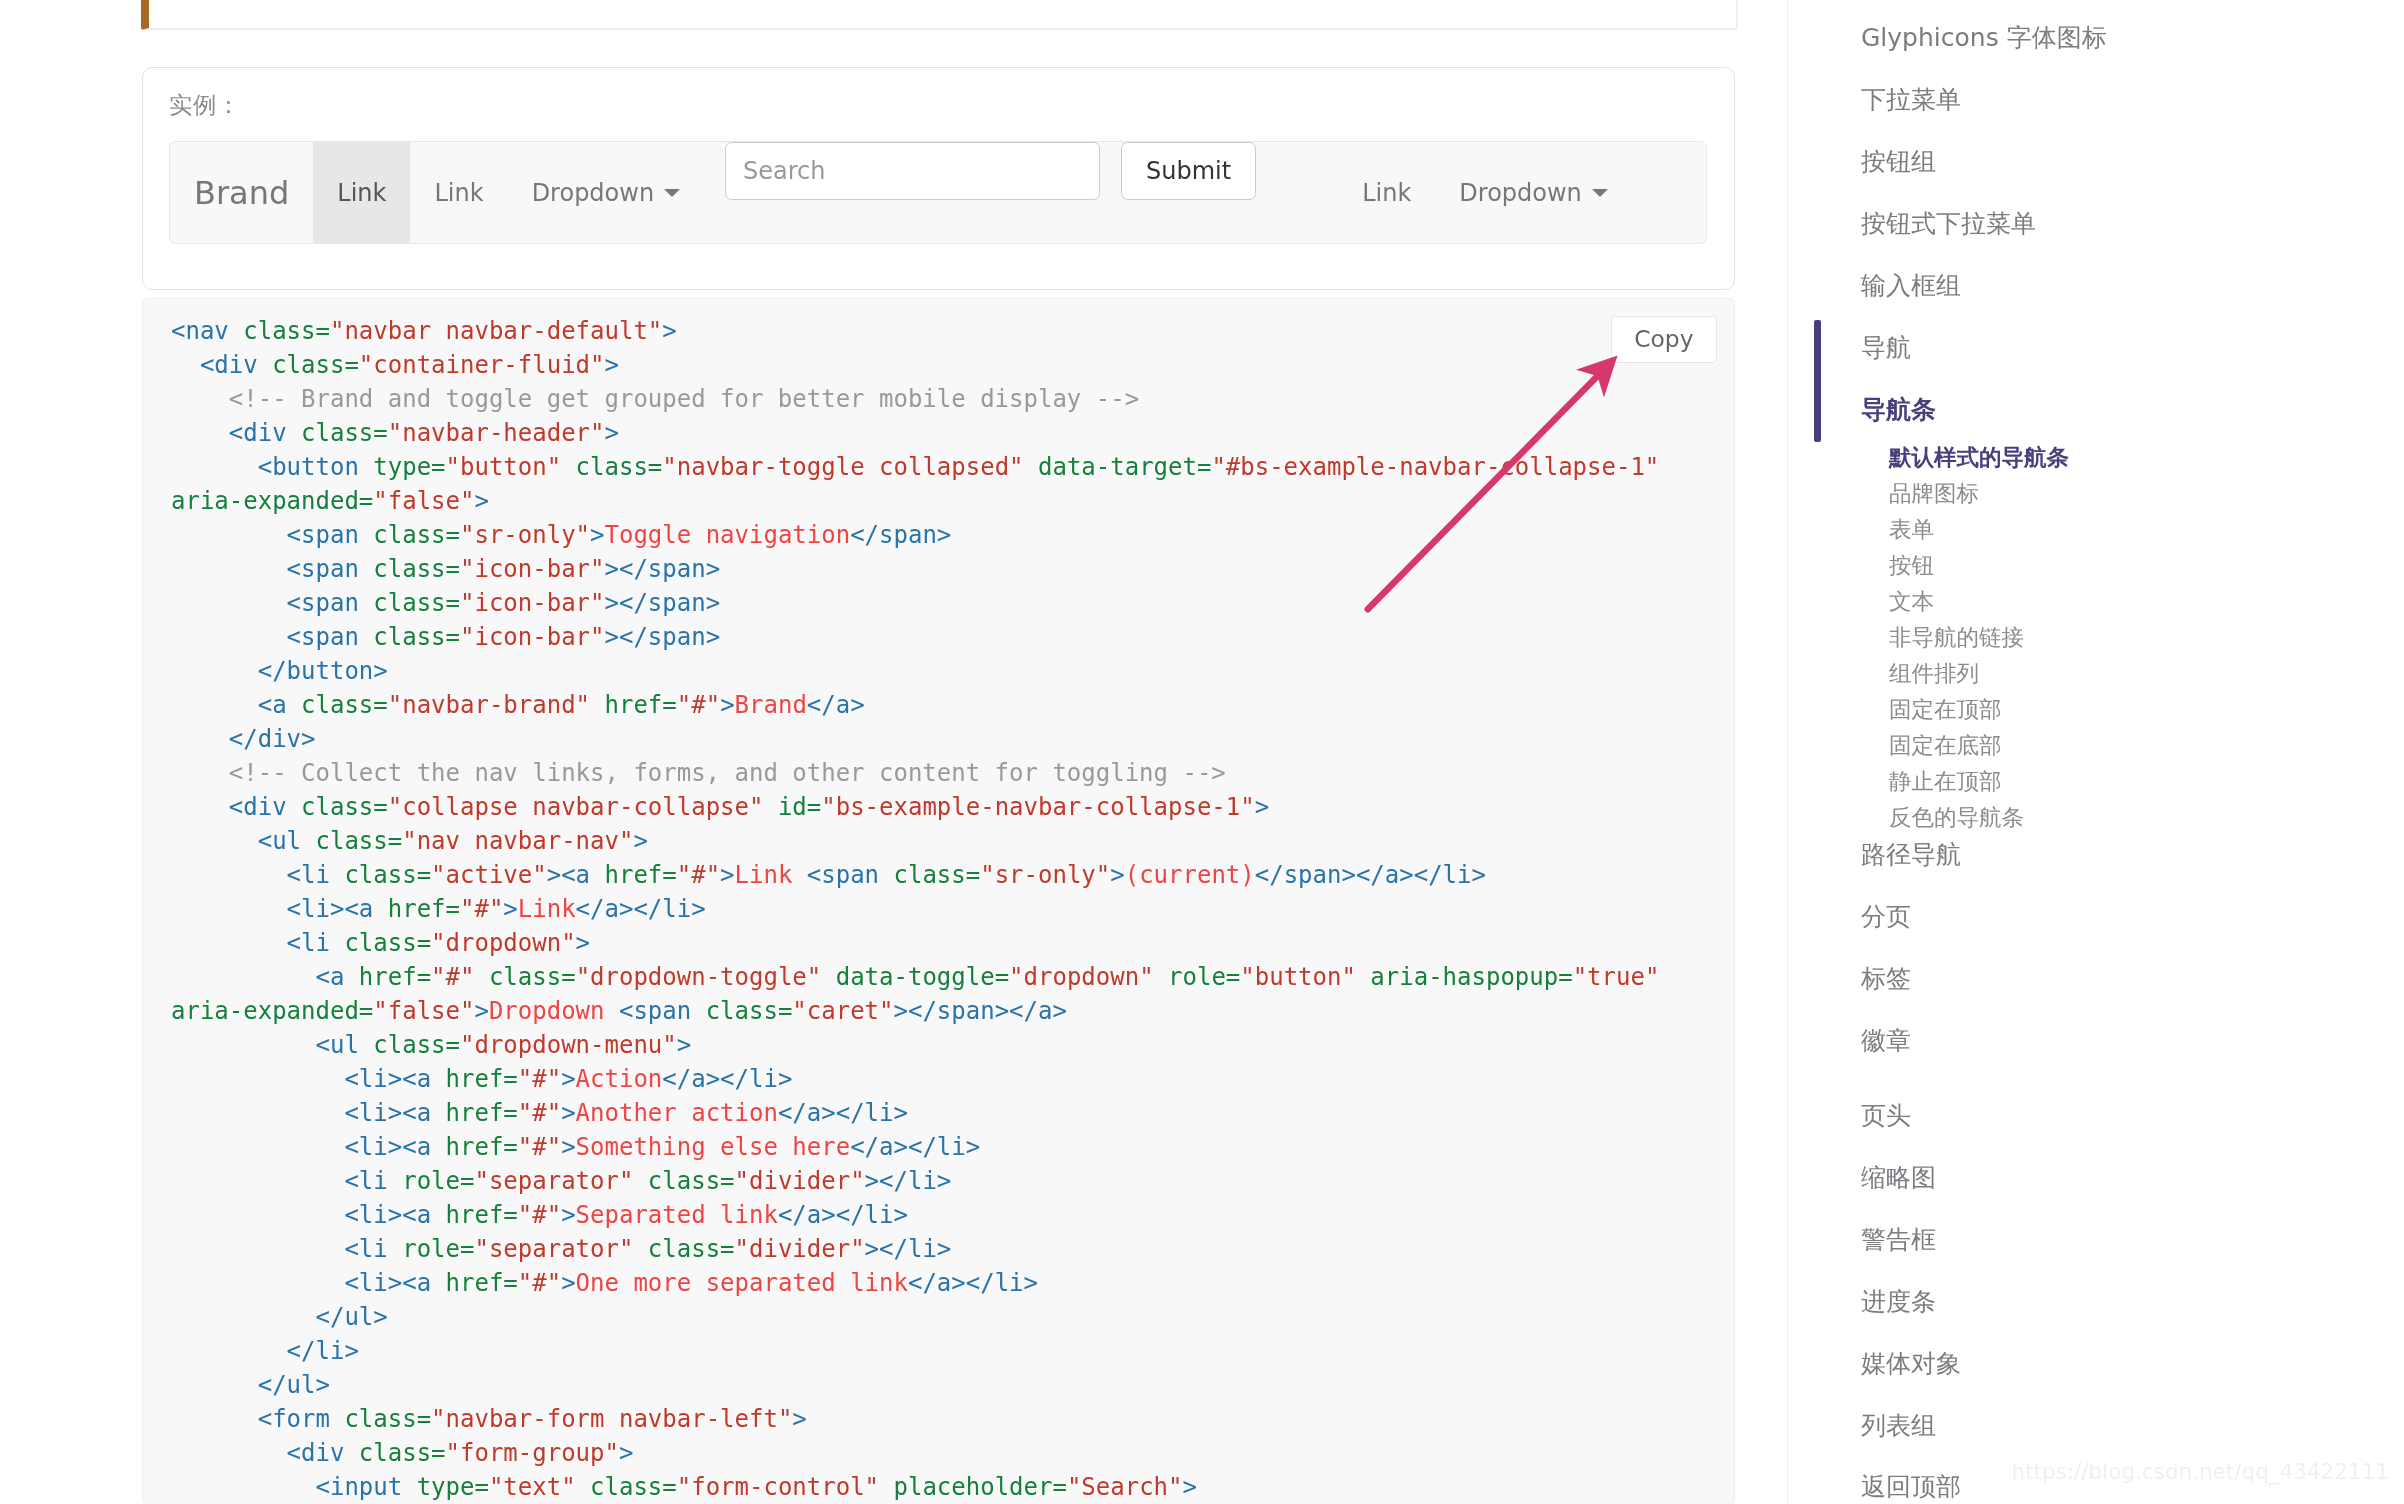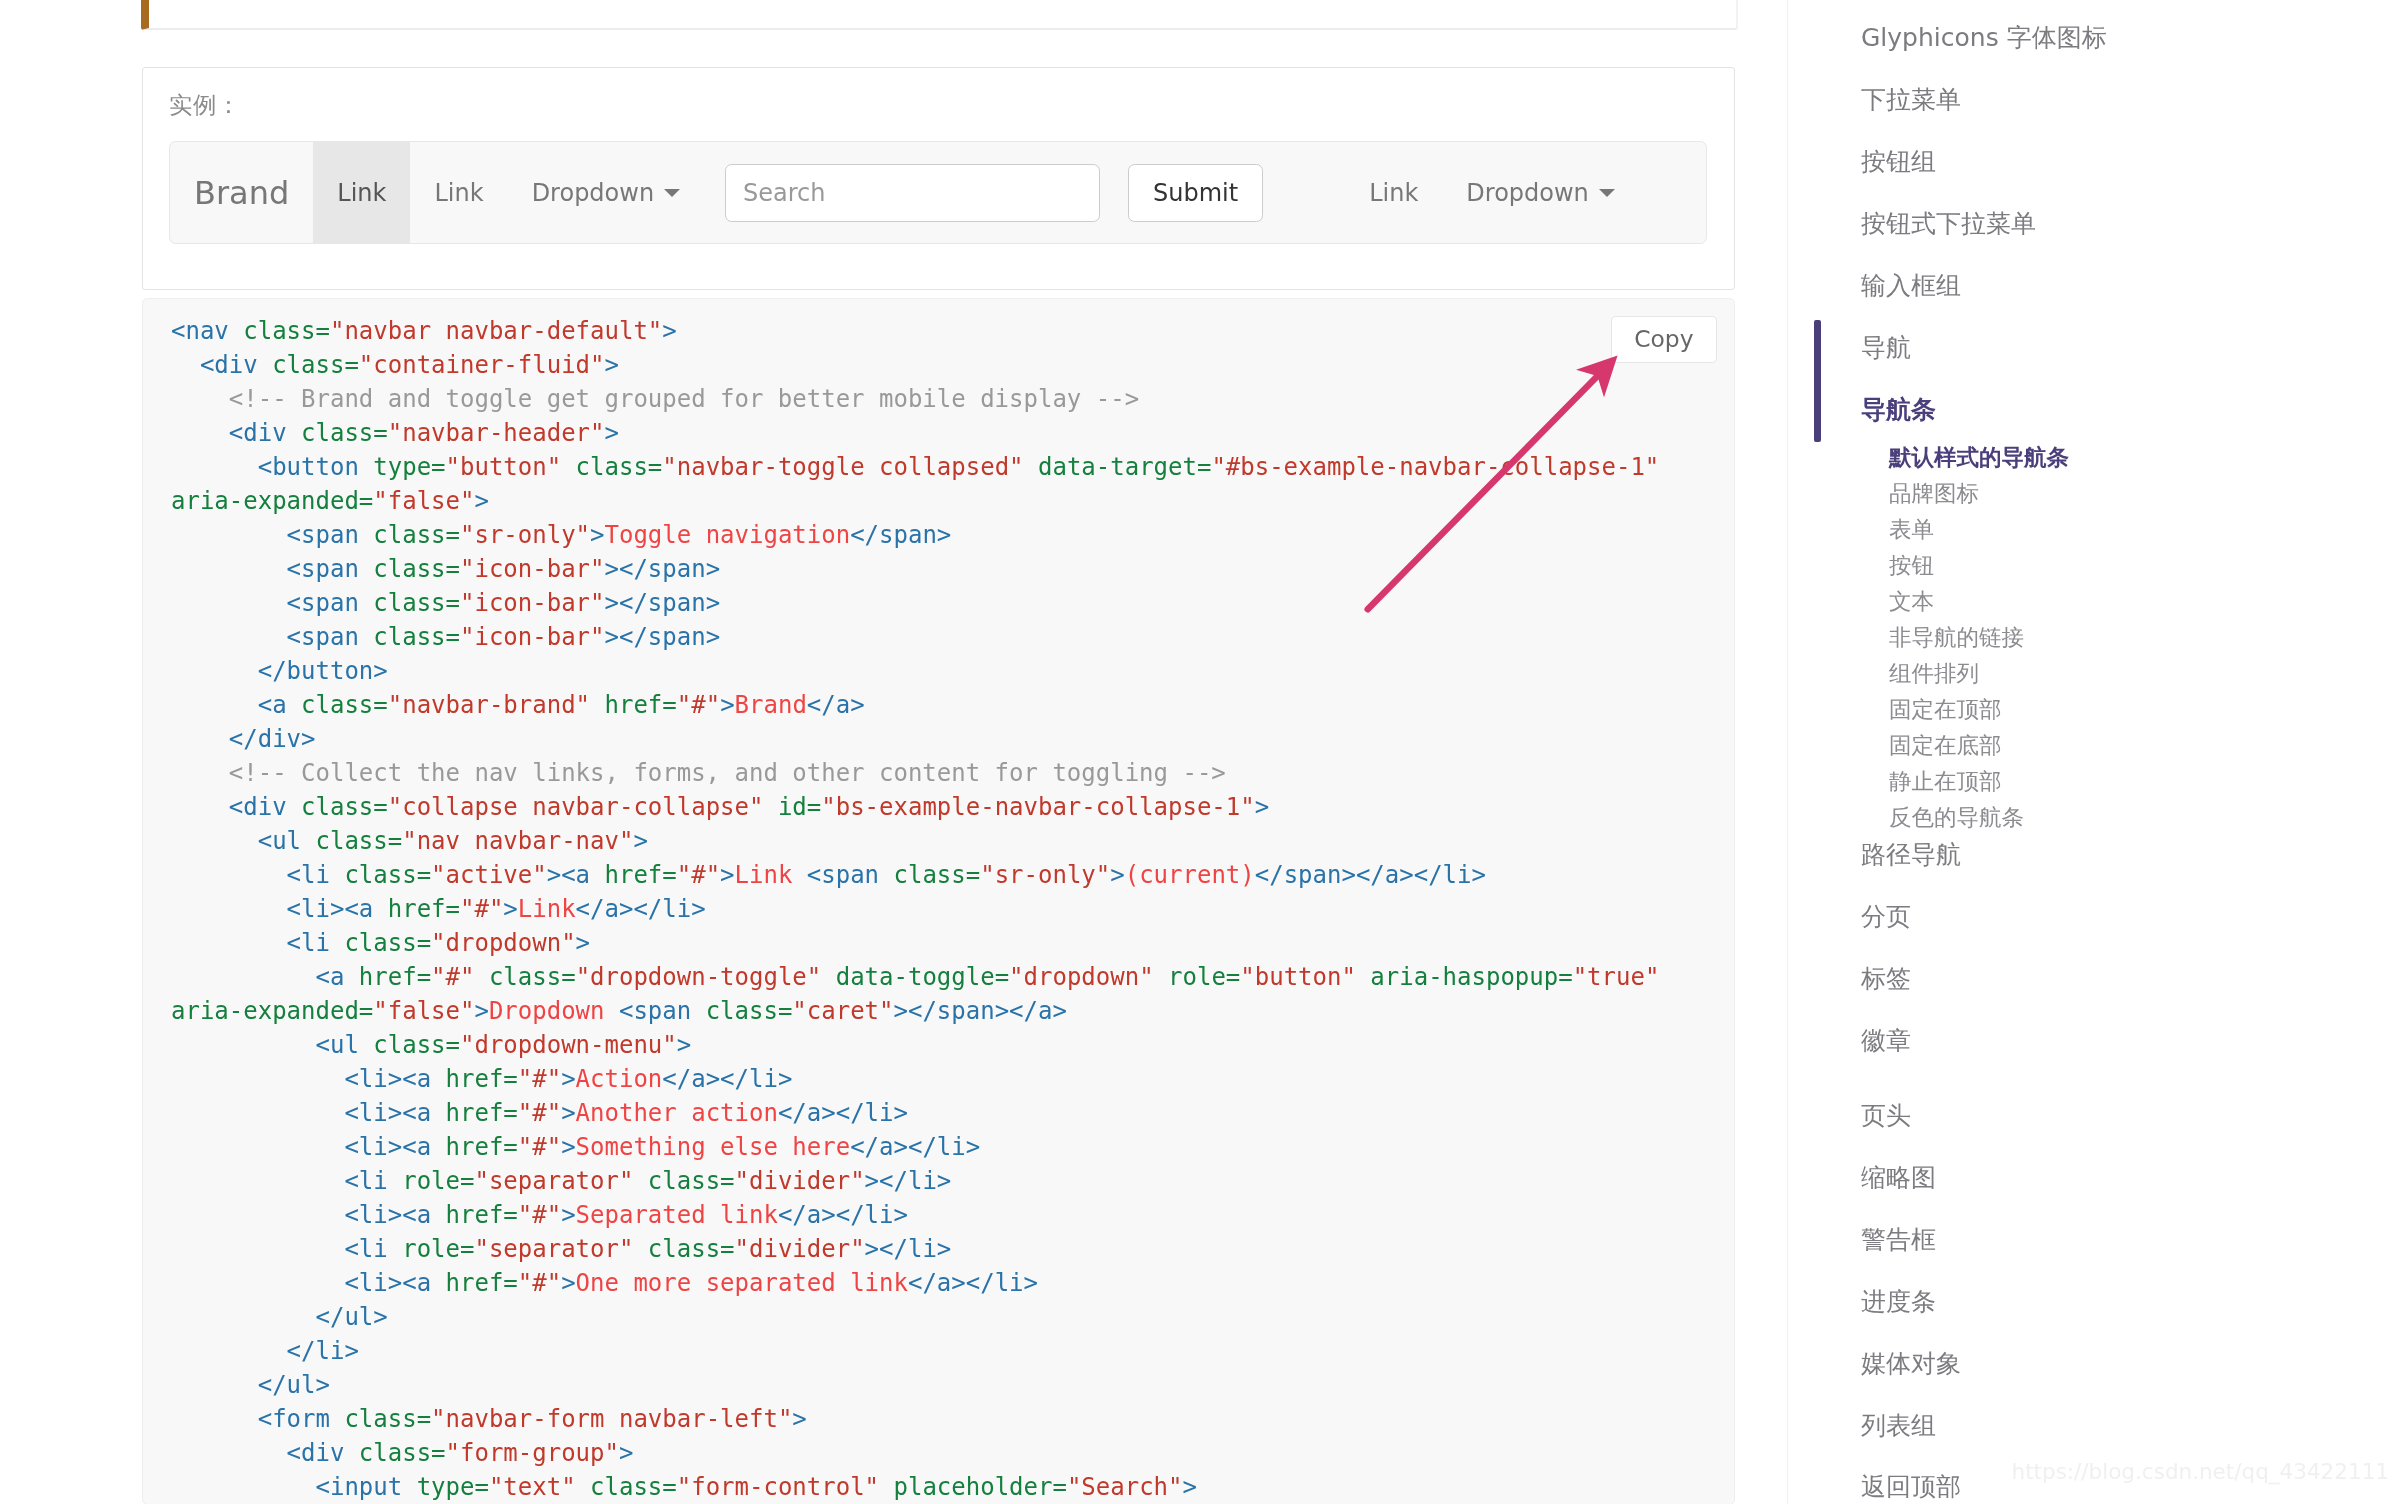--- a/index.html
+++ b/index.html
@@ -31,21 +31,21 @@
     border-top: 2.8px solid #f2f2f2;
     border-radius: 2.8px;
   }
 
   
   #example-panel {
     position: absolute; left: 142px; top: 67px;
     width: 1593px; height: 223px;
     background: #ffffff;
     border: 1.9px solid #e3e3e3;
-    border-radius: 3px;
+    border-radius: 10px;
   }
   #example-label {
     position: absolute; left: 26px; top: 20.6px;
     font-size: 23.4px; color: #8a8a8a;
     letter-spacing: 0.5px;
     font-family: "DejaVu Sans", "Liberation Sans", sans-serif;
   }
 
   
   #navbar-demo {
@@ -70,21 +70,21 @@
   }
   .nb-link.active { background: #e7e7e7; color:#555555; }
   .nb-caret {
     display:inline-block; width:0; height:0;
     margin-left: 10.3px;
     border-left: 8.4px solid transparent;
     border-right: 8.4px solid transparent;
     border-top: 8.4px solid #777777;
     vertical-align: middle;
   }
-  .nb-form { display:flex; align-items:center; padding-left: 20.6px; gap: 28px; }
+  .nb-form { display:flex; padding-left: 20.6px; gap: 21px; }
   .nb-input {
     width: 375px; height: 58px;
     border: 1.9px solid #cccccc; border-radius: 6.6px;
     background:#fff; padding: 0 17px;
     font-size: 24px; color:#555;
     font-family: "DejaVu Sans", "Liberation Sans", sans-serif;
     outline: none;
   }
   .nb-input::placeholder { color:#999999; }
   .nb-submit {

